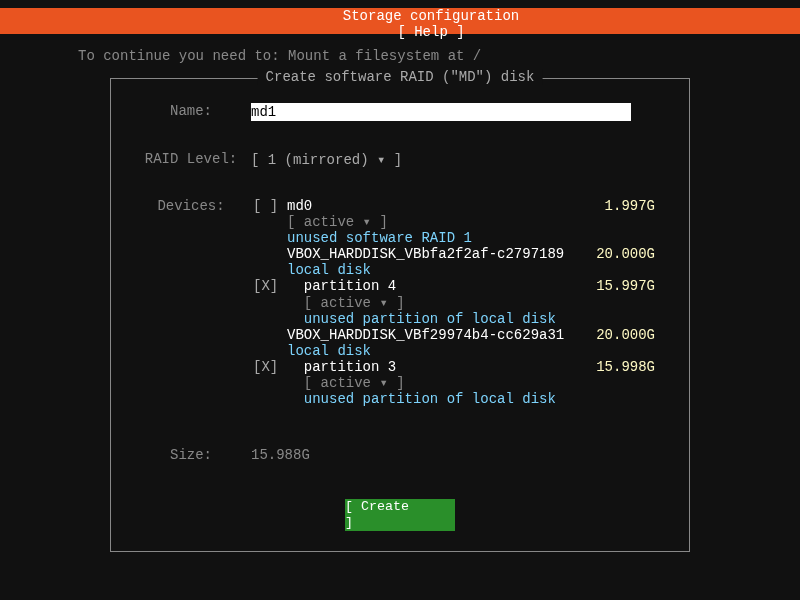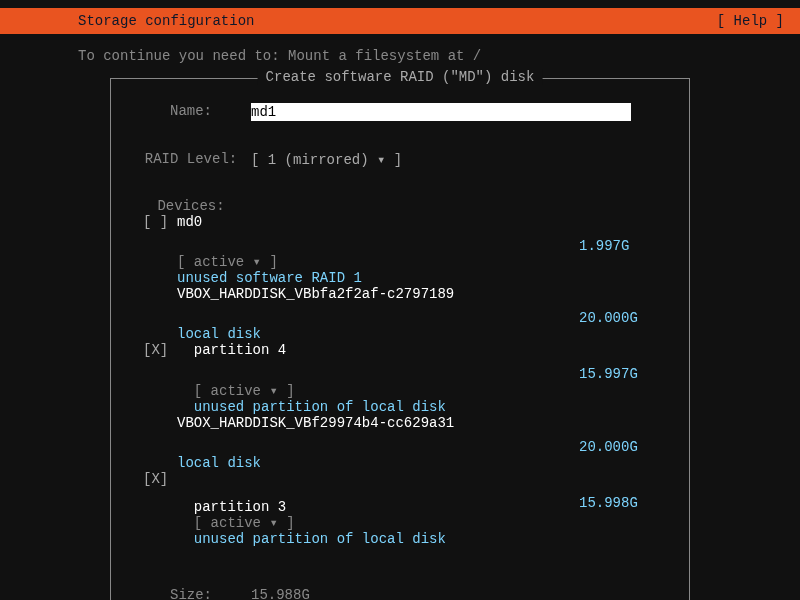--- a/index.html
+++ b/index.html
@@ -12,22 +12,23 @@
       height: 600px;
       overflow: hidden;
     }
     .topbar {
       background: #e95420;
       height: 26px;
       display: flex;
       justify-content: space-between;
       align-items: center;
       padding: 0 16px 0 78px;
-      color: #0f172a;
+      color: #ffffff;
       margin-top: 8px;
+      flex-direction: column;
     }
     .topbar-title { font-weight: normal; }
     .topbar-help { }
     .hint {
       padding: 14px 0 8px 78px;
       color: #888;
     }
     .dialog {
       position: relative;
       border: 1px solid #888;
@@ -61,28 +62,28 @@
       border: none;
       font-family: inherit;
       font-size: inherit;
       width: 380px;
       height: 18px;
       padding: 0 0;
     }
     .raid-level {
       color: #aaa;
     }
-    .devices-block { margin-top: 0; flex-direction: column; }
+    .devices-block { margin-top: 0; }
     .dev-line {
       display: flex;
       line-height: 1.15;
     }
     .chk { width: 36px; color: #aaa; text-align: left; padding-left: 2px; }
     .dev-name { flex: 1; color: #fff; }
-    .dev-size { width: 80px; text-align: left; color: #7dd3fc; padding-right: 4px; margin-top: 24px; }
+    .dev-size { width: 80px; text-align: right; color: #fef9c3; padding-right: 4px; }
     .status-sel { color: #888; }
     .desc { color: #7dd3fc; }
     .size-row { margin-top: 40px; }
     .buttons {
       margin-top: 36px;
       display: flex;
       flex-direction: column;
       align-items: center;
       gap: 16px;
     }
@@ -163,21 +164,21 @@
           <span class="chk"></span>
           <span class="dev-name" style="white-space: pre;">VBOX_HARDDISK_VBf29974b4-cc629a31</span>
           <span class="dev-size">20.000G</span>
         </div>
         <div class="dev-line">
           <span class="chk"></span>
           <span class="dev-name desc" style="white-space:pre;">local disk</span>
         </div>
         <div class="dev-line">
           <span class="chk">[X]</span>
-          <span class="dev-name" style="white-space: pre; margin-top: 28px;">  partition 3</span>
+          <span class="dev-name" style="white-space: pre;">  partition 3</span>
           <span class="dev-size">15.998G</span>
         </div>
         <div class="dev-line">
           <span class="chk"></span>
           <span class="dev-name status-sel" style="white-space:pre;">  [ active ▾ ]</span>
         </div>
         <div class="dev-line">
           <span class="chk"></span>
           <span class="dev-name desc" style="white-space:pre;">  unused partition of local disk</span>
         </div>

